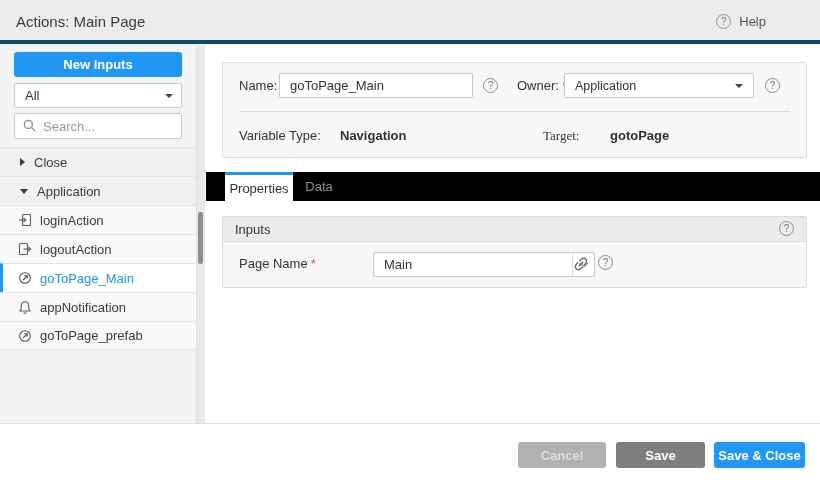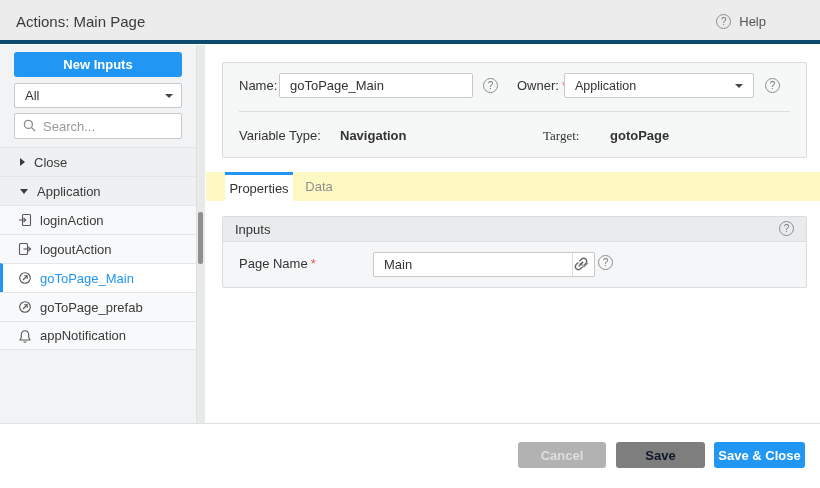--- a/index.html
+++ b/index.html
@@ -53,42 +53,42 @@
   .owner-select .sel-label { font-size:12.5px; color:#333; flex:1; }
   .fp-help2 { position:absolute; left:542px; top:5px; }
   .fp-divider { position:absolute; left:16px; right:16px; top:48px; border-top:1px solid #ddd; }
   .fp-row2 { position:absolute; left:0; top:64px; width:100%; height:18px; line-height:18px; }
   .fp-vt-label { position:absolute; left:16px; }
   .fp-vt-value { position:absolute; left:101px; font-weight:bold;padding-left:16px; }
   .fp-tg-label { position:absolute; left:320px;font-family:Liberation Serif, serif; }
   .fp-tg-value { position:absolute; left:387px; font-weight:bold; }
   .val { font-size:13px; color:#333; }
 
-  .tabbar { position:absolute; left:206px; top:172px; width:614px; height:29px; background:#fef9c3; }
+  .tabbar { position:absolute; left:206px; top:172px; width:614px; height:29px; background:#000000; }
   .tab { position:absolute; top:0; height:29px; display:flex; align-items:center; justify-content:center; font-size:13px; cursor:pointer; }
   .tab.active { left:19px; width:68px; background:#fff; border-top:3px solid #2196f3; color:#333; }
   .tab.inactive { left:87px; width:52px; color:#8f8f8f; }
 
   .inputs-panel { position:absolute; left:222px; top:216px; width:585px; background:#f5f6f7; border:1px solid #dcdcdc; border-radius:2px; }
   .ip-header { position:relative; height:25px; background:#e9ebec; border-bottom:1px solid #e0e0e0; }
   .ip-title { position:absolute; left:12px; top:0; line-height:25px; font-size:13px; color:#333; }
   .ip-help { position:absolute; right:12px; top:4px; }
   .ip-body { position:relative; height:45px; }
   .ip-label { position:absolute; left:16px; top:14px; }
   .page-select { position:absolute; left:150px; top:10px; width:222px; height:25px; background:#fff; border:1px solid #c9c9c9; border-radius:2px; display:flex; align-items:center; cursor:pointer; }
   .page-select .sel-label { font-size:13px; color:#333; flex:1; padding-left:10px; }
   .chev-box { width:22px; height:100%; border-left:1px solid #ddd; display:flex; align-items:center; justify-content:center; }
   .ip-link { position:absolute; left:349px; top:13px; width:18px; height:18px; cursor:pointer; }
   .ip-help2 { position:absolute; left:375px; top:13px; }
 
   
   .footer { position:absolute; left:0; top:423px; width:820px; height:68px; background:#fff; border-top:1px solid #e0e0e0; }
   .btn { position:absolute; top:18px; height:26px; border:none; border-radius:3px; font-size:13px; font-weight:bold; font-family:inherit; cursor:pointer; }
   .btn-cancel { left:518px; width:88px; background:#b2b2b2; color:#dedede; }
-  .btn-save { left:616px; width:89px; background:#7e7e7e; color:#0f172a; }
+  .btn-save { left:616px; width:89px; background:#7e7e7e; color:#ffffff; }
   .btn-saveclose { left:714px; width:91px; background:#2196f3; color:#fff; }
 </style>
 </head>
 <body>
 
 <div class="stage">
 
   <div class="hdr">
     <div class="hdr-title">Actions: Main Page</div>
     <div class="hdr-help">
@@ -150,35 +150,35 @@
               <circle cx="7" cy="7" r="5.3" fill="none" stroke="#555" stroke-width="1.1"></circle>
               <line x1="5" y1="9" x2="9" y2="5" stroke="#555" stroke-width="1.1"></line>
               <polyline points="6.2,4.8 9.2,4.8 9.2,7.8" fill="none" stroke="#555" stroke-width="1.1"></polyline>
             </svg>
         </span>
         <span>goToPage_Main</span>
       </div>
       <div class="tree-row action">
         <span class="ticon">
           <svg width="14" height="14" viewBox="0 0 14 14">
+              <path d="M7 1.8c-2.2 0-3.7 1.6-3.7 3.9v3L2.1 10.4v.6h9.8v-.6L10.7 8.7v-3C10.7 3.4 9.2 1.8 7 1.8z" fill="none" stroke="#5a5a5a" stroke-width="1.1"></path>
+              <path d="M5.8 12.4a1.25 1.25 0 0 0 2.4 0" fill="none" stroke="#5a5a5a" stroke-width="1.1"></path>
+            </svg>
+        </span>
+        <span>appNotification</span>
+      </div>
+      <div class="tree-row action">
+        <span class="ticon">
+          <svg width="14" height="14" viewBox="0 0 14 14">
               <circle cx="7" cy="7" r="5.3" fill="none" stroke="#555" stroke-width="1.1"></circle>
               <line x1="5" y1="9" x2="9" y2="5" stroke="#555" stroke-width="1.1"></line>
               <polyline points="6.2,4.8 9.2,4.8 9.2,7.8" fill="none" stroke="#555" stroke-width="1.1"></polyline>
             </svg>
         </span>
         <span>goToPage_prefab</span>
-      </div>
-      <div class="tree-row action">
-        <span class="ticon">
-          <svg width="14" height="14" viewBox="0 0 14 14">
-              <path d="M7 1.8c-2.2 0-3.7 1.6-3.7 3.9v3L2.1 10.4v.6h9.8v-.6L10.7 8.7v-3C10.7 3.4 9.2 1.8 7 1.8z" fill="none" stroke="#5a5a5a" stroke-width="1.1"></path>
-              <path d="M5.8 12.4a1.25 1.25 0 0 0 2.4 0" fill="none" stroke="#5a5a5a" stroke-width="1.1"></path>
-            </svg>
-        </span>
-        <span>appNotification</span>
       </div>
     </div>
   </div>
 
   <div class="scroll-track"></div>
   <div class="scroll-thumb"></div>
 
   <div class="main"></div>
 
   <div class="form-panel">

